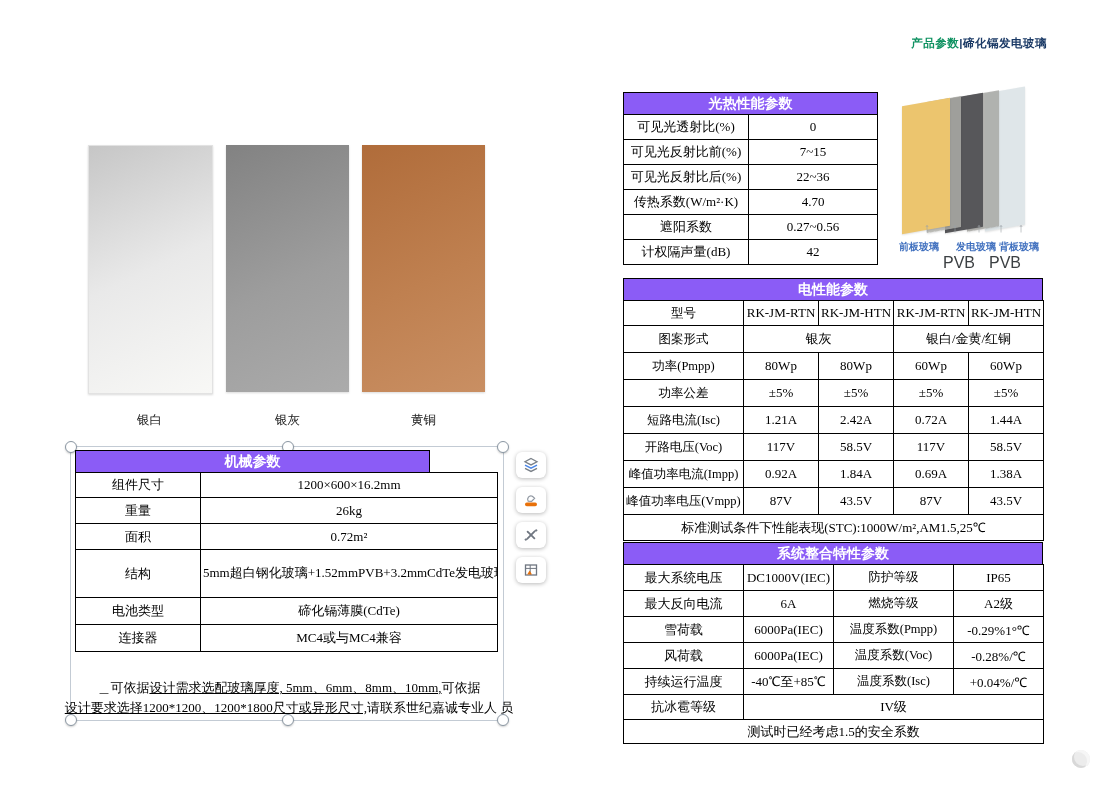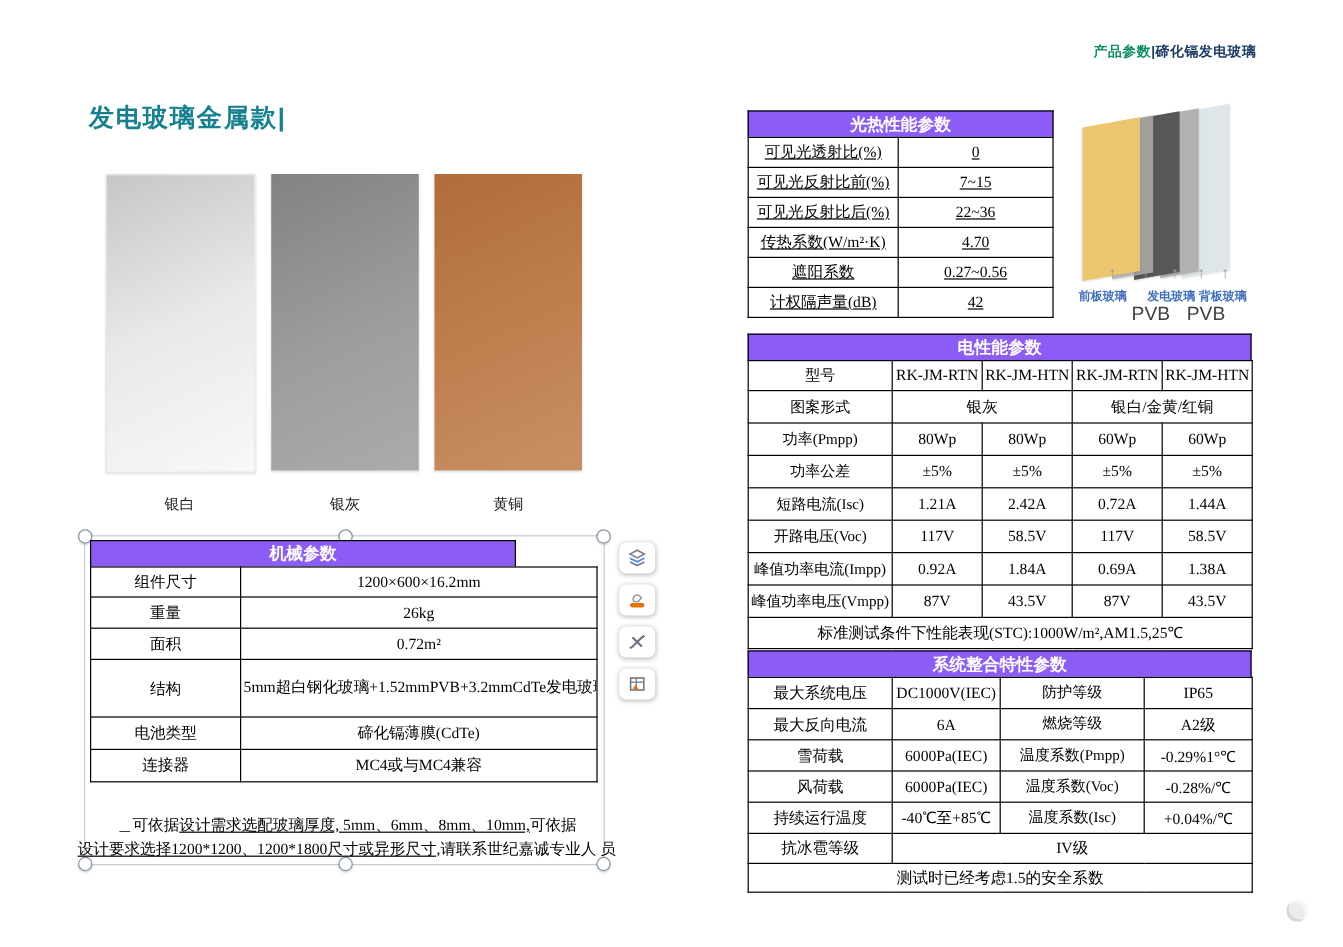--- a/index.html
+++ b/index.html
@@ -55,21 +55,21 @@
   
   .mini-btn{position:absolute;left:516px;width:30px;height:26px;background:#fff;border-radius:6px;
             box-shadow:0 1px 4px rgba(0,0,0,.28);display:flex;align-items:center;justify-content:center;
             cursor:pointer;}
   .mb1{top:452px}.mb2{top:487px}.mb3{top:522px}.mb4{top:557px}
 
   
   .optical{position:absolute;left:623px;top:92px;width:255px;}
   .opt-t{width:255px;}
   .opt-t .lab{width:120px;}
-  .opt-t tr{height:25px;text-decoration:underline;}
+  .opt-t tr{height:25px;}
 
   
   .stack{position:absolute;left:893px;top:88px;width:165px;height:180px;font-family:"Liberation Sans",sans-serif;}
   .layer{position:absolute;transform:skewY(-10deg);box-shadow:0 1px 2px rgba(0,0,0,.12);}
   .ly-front{left:9px;top:14px;width:48px;height:128px;background:#ecc56e;z-index:5;}
   .ly-pvb1{left:34px;top:11px;width:34px;height:131px;background:rgba(176,176,170,.82);z-index:4;}
   .ly-cell{left:52px;top:8px;width:38px;height:134px;background:#57575a;z-index:3;}
   .ly-pvb2{left:74px;top:5px;width:32px;height:136px;background:rgba(168,168,165,.85);z-index:2;}
   .ly-back{left:92px;top:2px;width:40px;height:138px;background:#dfe6e9;z-index:1;}
   .arrow{position:absolute;top:128px;width:12px;height:24px;color:#9aa0a6;font-size:13px;line-height:24px;
@@ -103,21 +103,20 @@
 </style>
 </head>
 <body>
 
 <div class="canvas">
 
   <div class="hdr-right">
     <span class="hdr-green">产品参数</span><span class="hdr-navy">|</span><span class="hdr-navy">碲化镉发电玻璃</span>
   </div>
 
-  <h1 class="title">发电玻璃金属款|</h1>
 
   <div class="panel p1"></div>
   <div class="panel p2"></div>
   <div class="panel p3"></div>
   <div class="plabel pl1">银白</div>
   <div class="plabel pl2">银灰</div>
   <div class="plabel pl3">黄铜</div>
 
   <div class="sel-frame">
     <div class="handle h-tl"></div>

